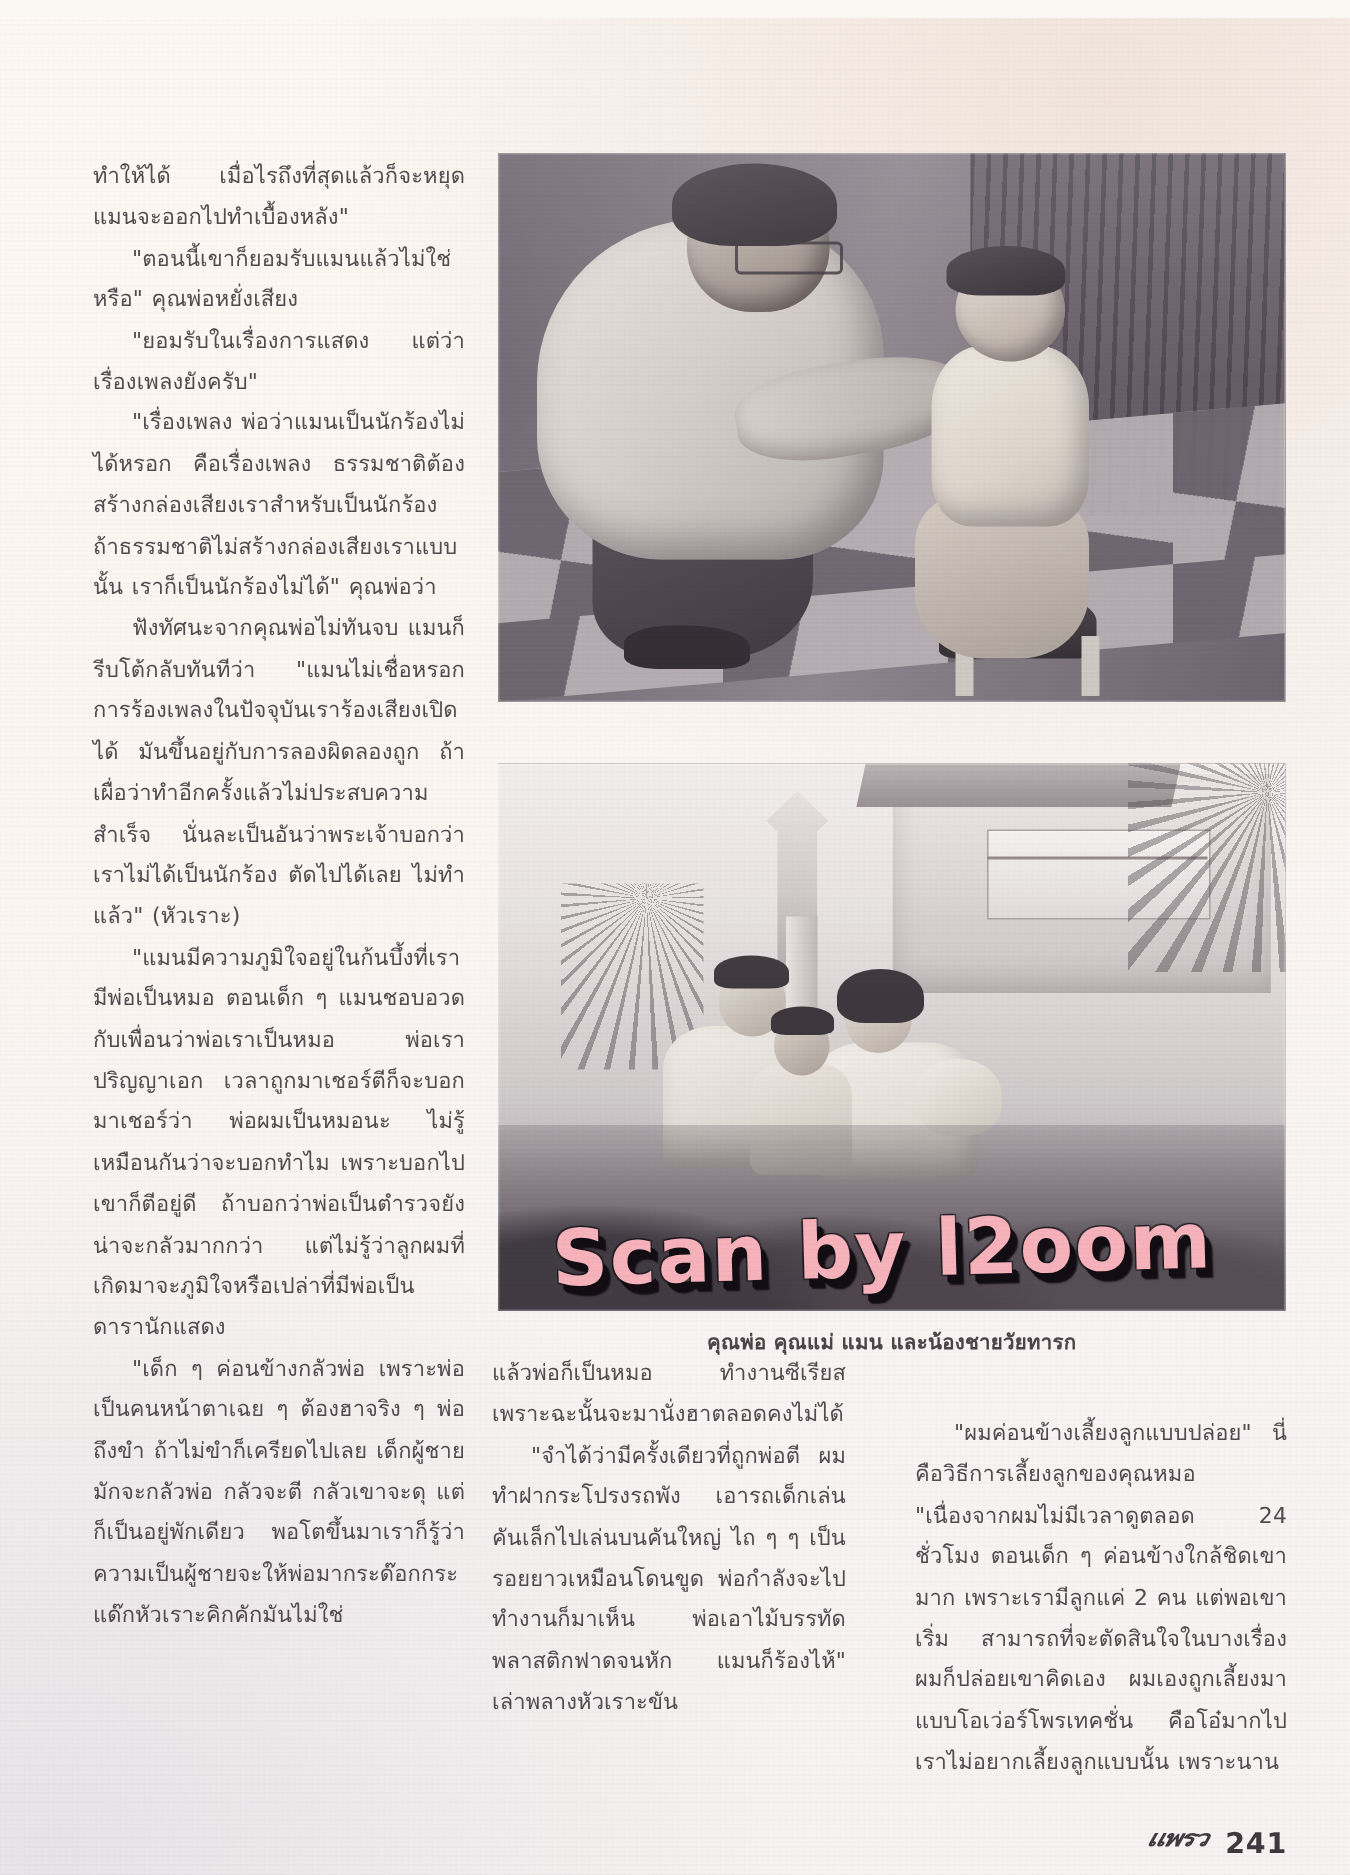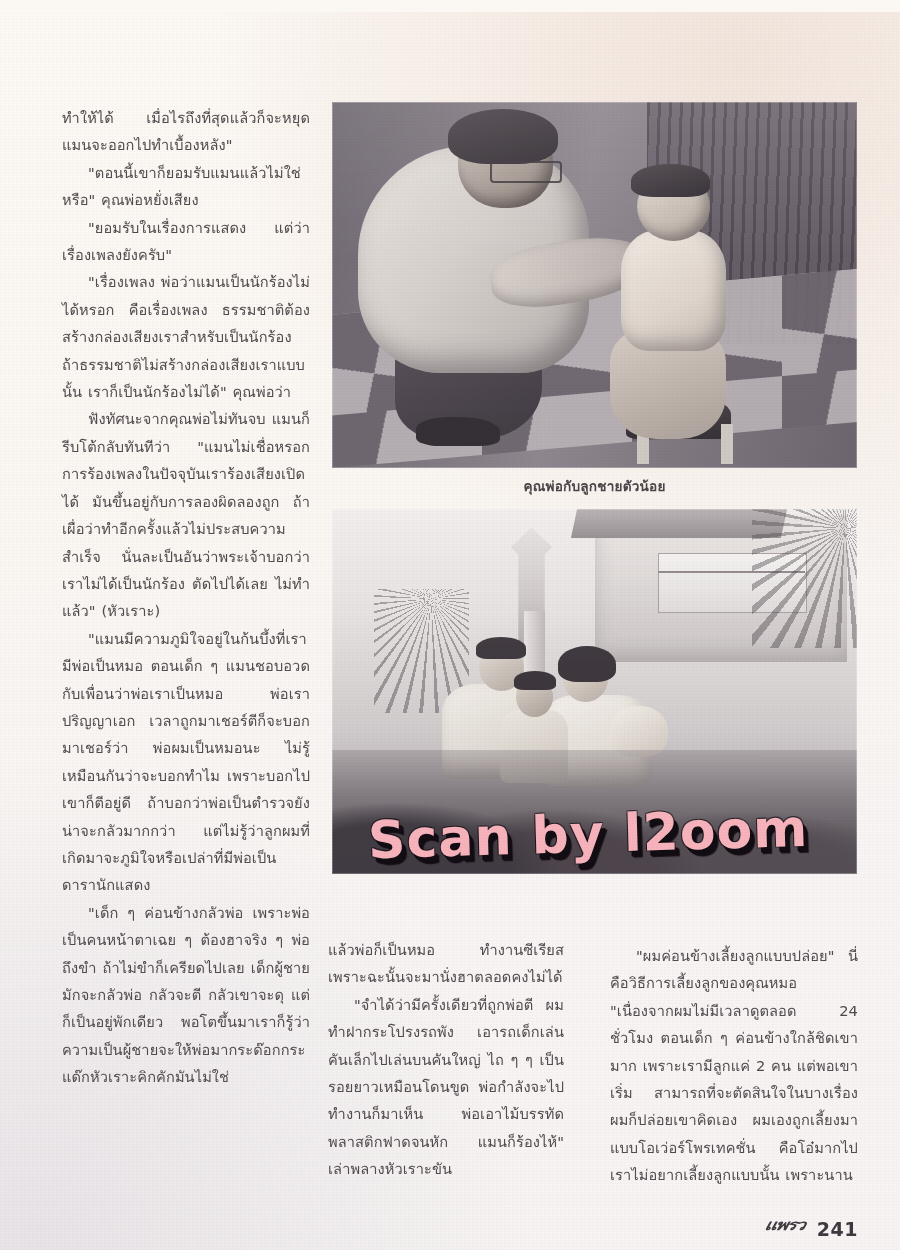--- a/index.html
+++ b/index.html
@@ -33,21 +33,21 @@
     letter-spacing:.1px;
     text-align:justify;
     text-justify:inter-word;
     word-spacing:1px;
     color:#514a4e;
   }
   .col p + p{margin-top:0;}
   .indent{text-indent:26px;}
 
   #col-left{left:62px;top:92px;width:248px;}
-  #col-b1{left:328px;top:924px;width:236px;}
+  #col-b1{left:328px;top:890px;width:236px;}
   #col-b2{left:610px;top:930px;width:248px;}
 
   
   .photo{position:absolute;overflow:hidden;background:#8e8790;}
   #photo-top{left:332px;top:90px;width:525px;height:366px;}
   #photo-bottom{left:332px;top:497px;width:525px;height:365px;}
 
   .cap{
     position:absolute;text-align:center;
     font-size:13.6px;color:#4b4449;font-weight:bold;letter-spacing:.2px;
@@ -223,21 +223,20 @@
     <div class="p1-stool"></div>
     <div class="p1-stool-leg" style="left:58%"></div>
     <div class="p1-stool-leg" style="left:74%"></div>
     <div class="p1-baby-legs"></div>
     <div class="p1-baby-body"></div>
     <div class="p1-baby-head"></div>
     <div class="p1-baby-hair"></div>
     <div class="photo-fade"></div>
     <div class="photo-border"></div>
   </div>
-  <div class="cap" id="cap-top">คุณพ่อกับลูกชายตัวน้อย</div>
 
   <div class="photo" id="photo-bottom">
     <div class="p2-sky"></div>
     <div class="p2-house"></div>
     <div class="p2-house-roof"></div>
     <div class="p2-window"></div>
     <div class="p2-window-bar"></div>
     <div class="p2-shrine"></div>
     <div class="p2-pillar"></div>
     <div class="p2-palm"></div>
@@ -249,20 +248,21 @@
     <div class="p2-wom-h"></div>
     <div class="p2-wom-hair"></div>
     <div class="p2-kid-b"></div>
     <div class="p2-kid-h"></div>
     <div class="p2-kid-hair"></div>
     <div class="p2-infant"></div>
     <div class="p2-bush"></div>
     <div class="photo-fade"></div>
     <div class="photo-border"></div>
   </div>
+  <div class="cap" id="cap-bottom">คุณพ่อ คุณแม่ แมน และน้องชายวัยทารก</div>
 
   <div id="watermark">Scan by l2oom</div>
 
   <div class="col" id="col-b1">
     <p>แล้วพ่อก็เป็นหมอ  ทำงานซีเรียส  เพราะฉะนั้นจะมานั่งฮาตลอดคงไม่ได้</p>
     <p class="indent">"จำได้ว่ามีครั้งเดียวที่ถูกพ่อตี  ผมทำฝากระโปรงรถพัง  เอารถเด็กเล่นคันเล็กไปเล่นบนคันใหญ่   ไถ ๆ ๆ เป็นรอยยาวเหมือนโดนขูด  พ่อกำลังจะไปทำงานก็มาเห็น  พ่อเอาไม้บรรทัดพลาสติกฟาดจนหัก  แมนก็ร้องไห้"  เล่าพลางหัวเราะขัน</p>
   </div>
 
   <div class="col" id="col-b2">
     <p class="indent">"ผมค่อนข้างเลี้ยงลูกแบบปล่อย" นี่คือวิธีการเลี้ยงลูกของคุณหมอ "เนื่องจากผมไม่มีเวลาดูตลอด 24 ชั่วโมง ตอนเด็ก ๆ ค่อนข้างใกล้ชิดเขามาก เพราะเรามีลูกแค่ 2 คน  แต่พอเขาเริ่ม  สามารถที่จะตัดสินใจในบางเรื่อง  ผมก็ปล่อยเขาคิดเอง  ผมเองถูกเลี้ยงมาแบบโอเว่อร์โพรเทคชั่น  คือโอ๋มากไป เราไม่อยากเลี้ยงลูกแบบนั้น  เพราะนาน</p>

